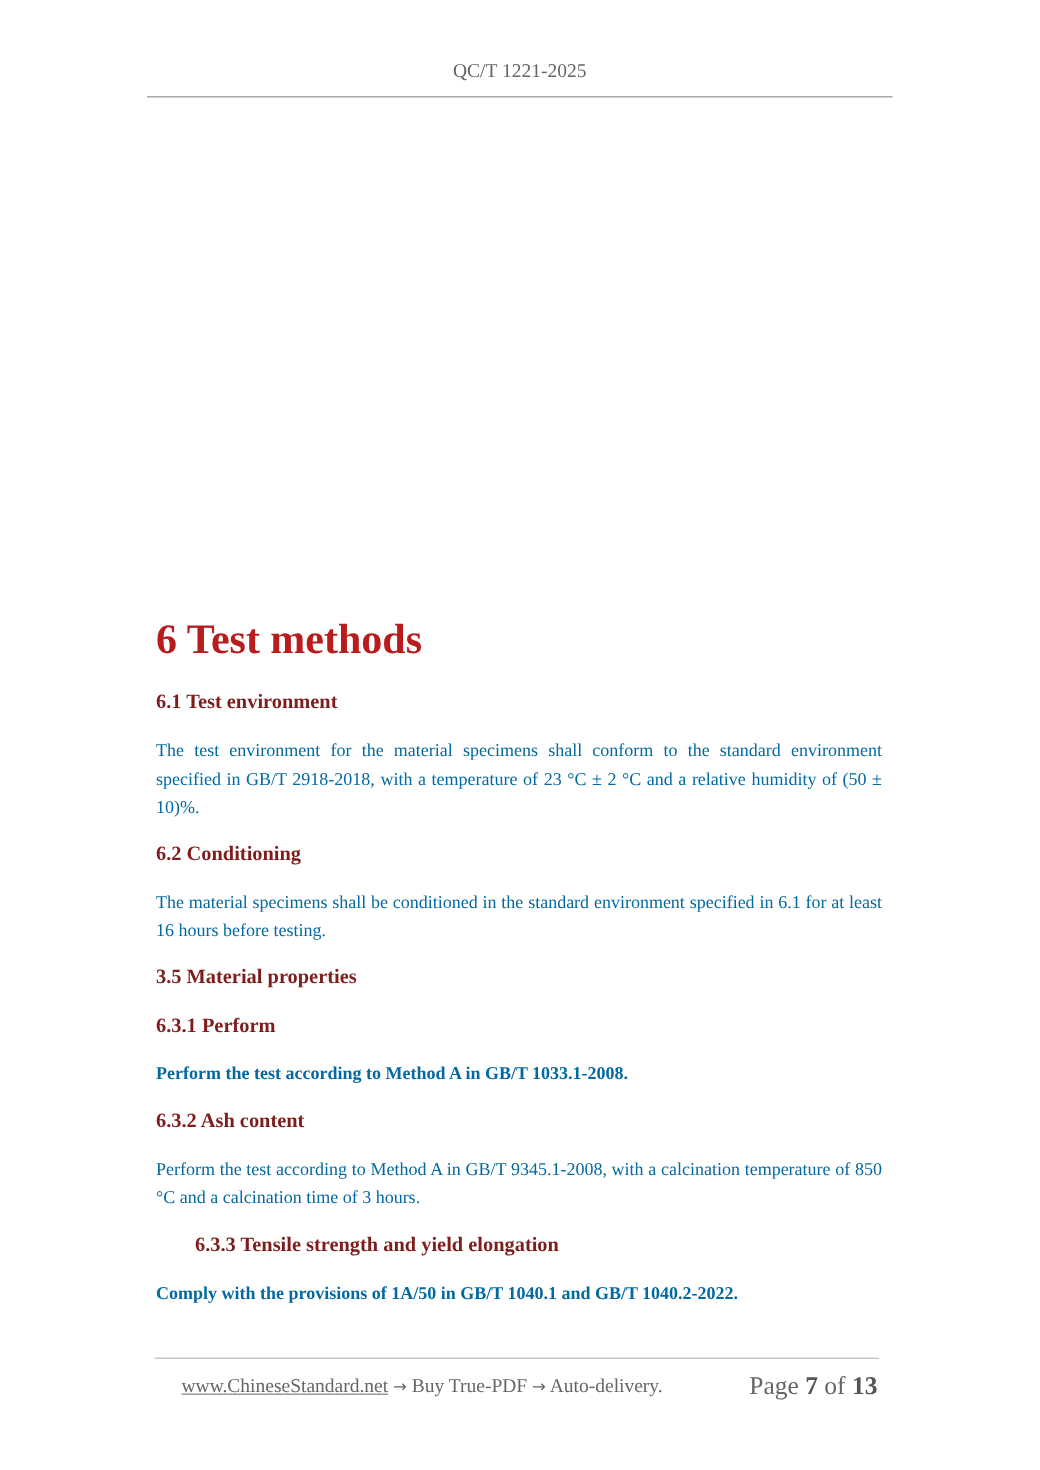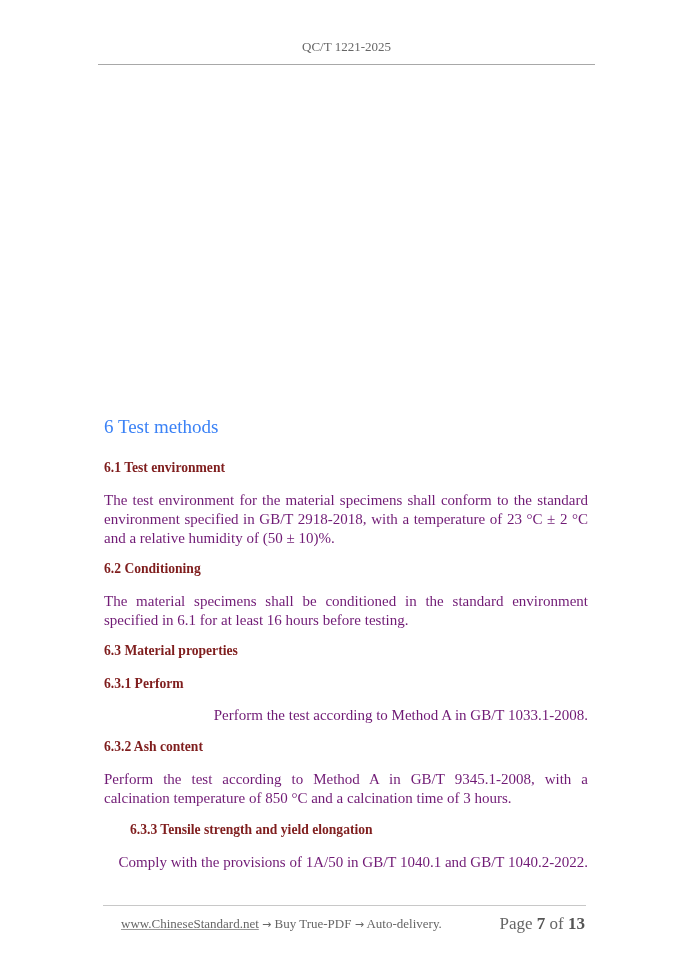--- a/index.html
+++ b/index.html
@@ -29,48 +29,49 @@
       position: absolute;
       left: 98px;
       top: 64px;
       width: 497px;
       height: 0;
       border-top: 1px solid #a8a8a8;
     }
     .h1 {
       position: absolute;
       left: 104px;
-      font-size: 19px;
-      font-weight: normal;
+      font-size: 28px;
+      font-weight: bold;
       line-height: 24px;
-      color: #3b82f6;
+      color: #b91c1c;
       white-space: nowrap;
     }
     .h2 {
       position: absolute;
       left: 104px;
       font-size: 13.6px;
       font-weight: bold;
       line-height: 18px;
       color: #7f1d1d;
       white-space: nowrap;
     }
     .para {
       position: absolute;
       left: 104px;
       width: 484px;
-      font-size: 15px;
+      font-size: 12px;
       line-height: 19px;
       text-align: justify;
-      color: #701a75;
+      color: #0369a1;
       margin: 0;
     }
     .para.single {
-      text-align: right;
+      text-align: left;
       white-space: nowrap;
+      font-weight: bold;
     }
     .footer-rule {
       position: absolute;
       left: 103px;
       top: 905px;
       width: 483px;
       height: 0;
       border-top: 1px solid #c8c8c8;
     }
     .footer-left {
@@ -113,21 +114,21 @@
 <div class="header-rule"></div>
 
 <div class="h1" style="top:415px;">6 Test methods</div>
 
 <div class="h2" style="top:459px;">6.1 Test environment</div>
 <p class="para" style="top:491px;">The test environment for the material specimens shall conform to the standard environment specified in GB/T 2918-2018, with a temperature of 23 °C ± 2 °C and a relative humidity of (50 ± 10)%.</p>
 
 <div class="h2" style="top:560px;">6.2 Conditioning</div>
 <p class="para" style="top:592px;">The material specimens shall be conditioned in the standard environment specified in 6.1 for at least 16 hours before testing.</p>
 
-<div class="h2" style="top:642px;">6.3 Material properties</div>
+<div class="h2" style="top:642px;">3.5 Material properties</div>
 
 <div class="h2" style="top:675px;">6.3.1 Perform</div>
 <p class="para single" style="top:706px;">Perform the test according to Method A in GB/T 1033.1-2008.</p>
 
 <div class="h2" style="top:738px;">6.3.2 Ash content</div>
 <p class="para" style="top:770px;">Perform the test according to Method A in GB/T 9345.1-2008, with a calcination temperature of 850 °C and a calcination time of 3 hours.</p>
 
 <div class="h2" style="top:821px;margin-left:26px;">6.3.3 Tensile strength and yield elongation</div>
 <p class="para single" style="top:853px;">Comply with the provisions of 1A/50 in GB/T 1040.1 and GB/T 1040.2-2022.</p>
 

